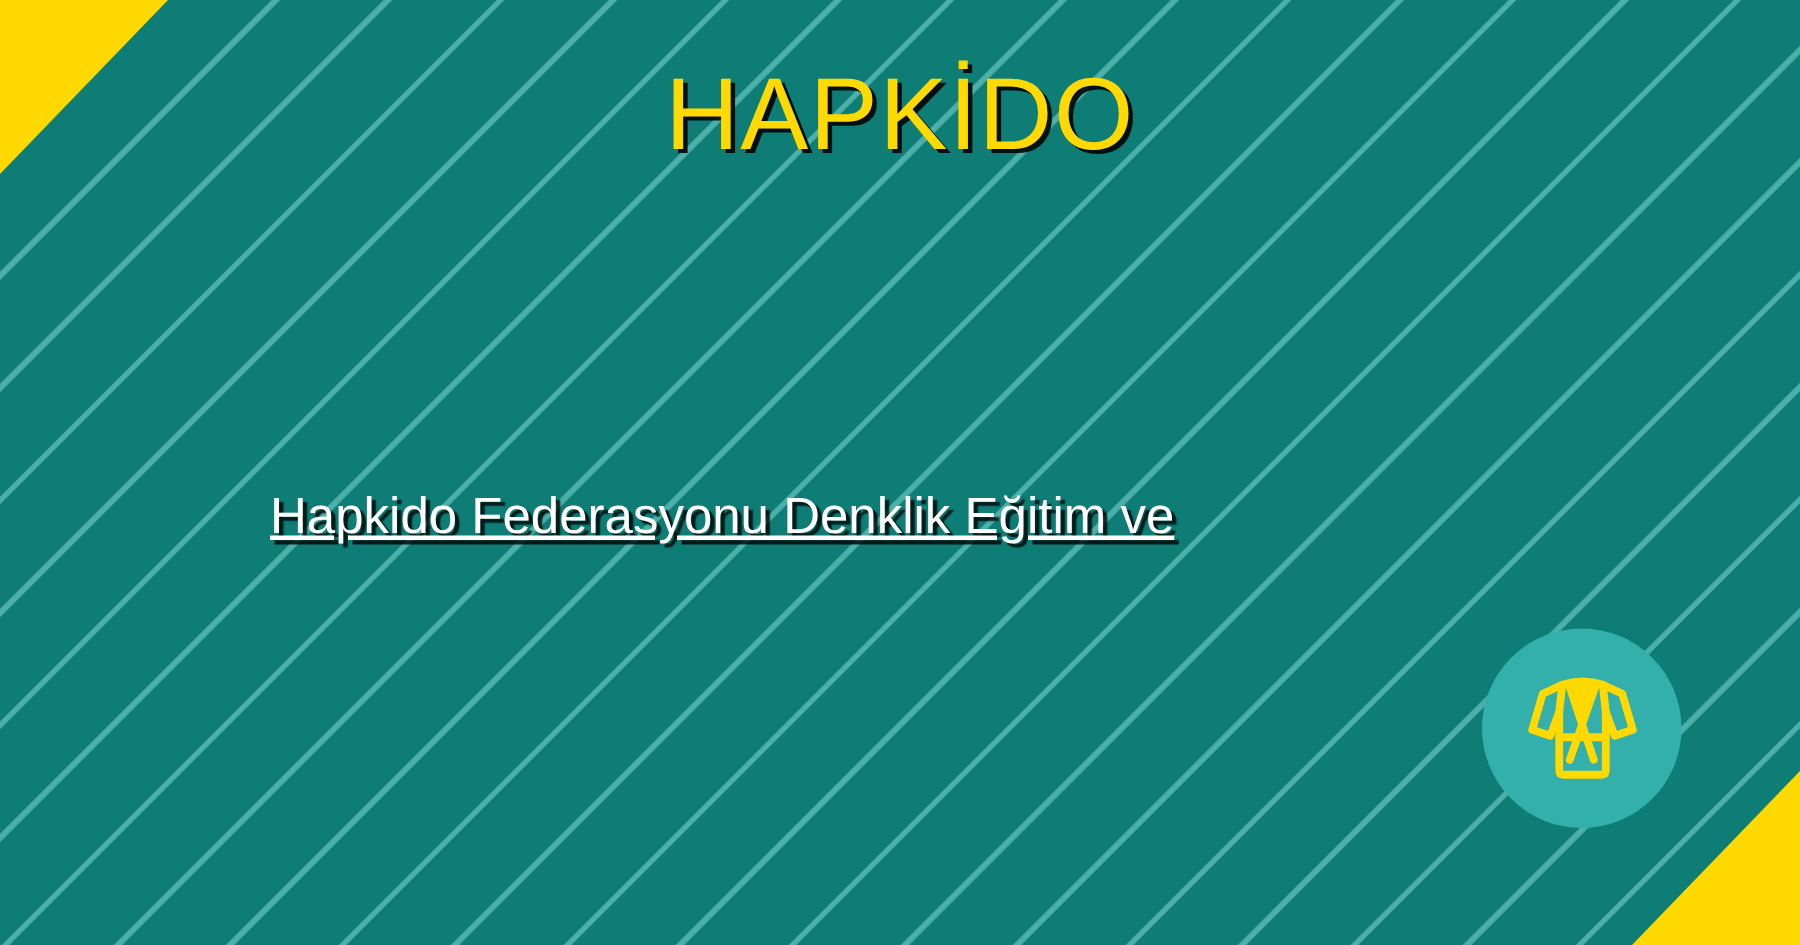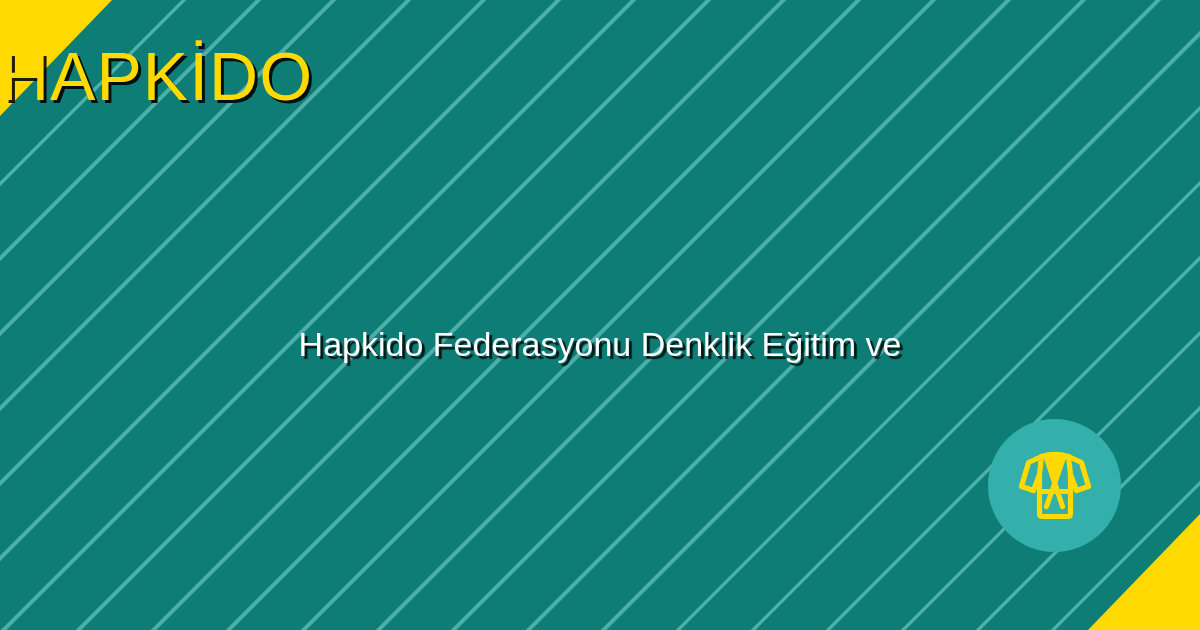--- a/index.html
+++ b/index.html
@@ -57,42 +57,43 @@
     border-bottom: 116px solid #ffd900;
     border-left: 112px solid transparent;
   }
 
   
   #title {
     position: absolute;
     top: 42px;
     left: 0;
     width: 1200px;
-    text-align: left;
+    text-align: center;
     font-size: 68px;
     line-height: 1.0;
     font-weight: 400;
     color: #ffd900;
     text-shadow: 3px 3px 0 rgba(0,0,0,0.88);
     letter-spacing: 1px;
     white-space: nowrap;
   }
 
   
   #subtitle {
     position: absolute;
     top: 322px;
     left: 180px;
     width: 840px;
-    text-align: center;
+    text-align: left;
     font-size: 34px;
     line-height: 45px;
     font-weight: 400;
     color: #ffffff;
     text-shadow: 3px 3px 1px rgba(0,0,0,0.80);
+    text-decoration: underline;
   }
   #subtitle .ln {
     display: block;
   }
 
   
   #badge {
     position: absolute;
     left: 988px;
     top: 419px;

